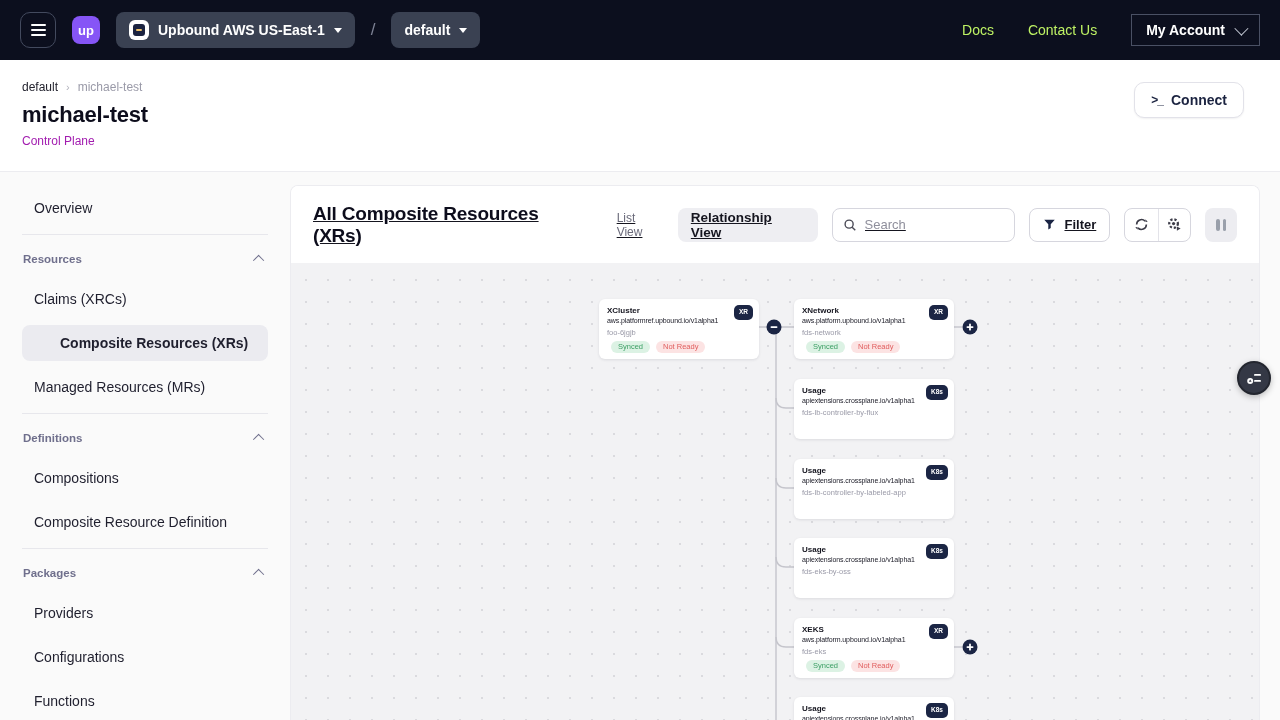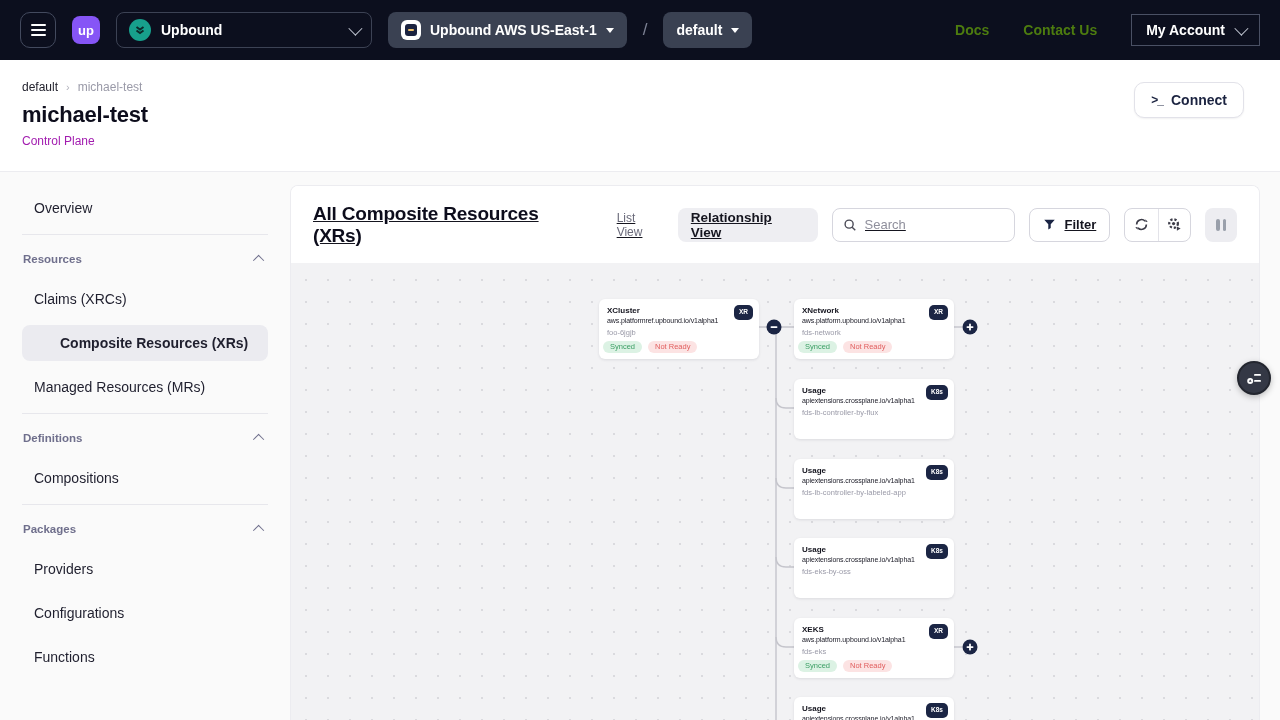--- a/index.html
+++ b/index.html
@@ -21,21 +21,21 @@
     transform:rotate(45deg) translateY(-2px); }
   .dark-pill { height:36px; background:#3a4152; border-radius:8px; display:flex; align-items:center;
     gap:9px; padding:0 13px; cursor:pointer; color:#fff; font-size:14px; font-weight:700; }
   .cp-icon { width:20px; height:20px; background:#fff; border-radius:6px; display:flex; align-items:center; justify-content:center; flex:none;}
   .cp-icon .inner { width:12px; height:12px; background:#1b2340; border-radius:3px; display:flex; align-items:center; justify-content:center;}
   .cp-icon .inner i { display:block; width:6px; height:2px; background:#f0c36b; border-radius:1px;}
   .caret-down { width:0; height:0; border-left:4.5px solid transparent; border-right:4.5px solid transparent;
     border-top:5.5px solid #fff; }
   .nav-slash { color:#7d8294; font-size:17px; }
   .nav-right { margin-left:auto; display:flex; align-items:center; gap:34px; }
-  .nav-link { color:#4d7c0f; font-size:14px; font-weight:700; cursor:pointer; }
+  .nav-link { color:#bef264; font-size:14px; font-weight:400; cursor:pointer; }
   .account-btn { height:32px; border:1px solid #4a5064; border-radius:0; display:flex; align-items:center;
     gap:10px; padding:0 14px; color:#fff; font-size:14px; font-weight:700; cursor:pointer; }
 
   
   .page-header { height:112px; background:#fff; border-bottom:1px solid #ececf0; padding:20px 22px 0; position:relative; }
   .breadcrumb { display:flex; align-items:center; gap:8px; font-size:12px; }
   .breadcrumb .root { color:#23232e; cursor:pointer; }
   .breadcrumb .sep { color:#b2b2bc; font-size:11px; }
   .breadcrumb .leaf { color:#9a9aa8; }
   .page-title { font-size:22px; font-weight:700; color:#0d0d1c; margin-top:8px; letter-spacing:-0.2px; }
@@ -86,49 +86,40 @@
     background-image:radial-gradient(#dadade 1px, transparent 1.2px);
     background-size:22px 22px; background-position:4px 6px; overflow:hidden; }
   .edges { position:absolute; inset:0; }
   .gnode { position:absolute; width:160px; height:60px; background:#fff; border-radius:6px;
     box-shadow:0 1px 3px rgba(16,24,40,.1); padding:7px 8px; cursor:pointer; }
   .gnode .kind { font-size:8px; font-weight:700; color:#15151f; line-height:1.25; white-space:nowrap;}
   .gnode .api { font-size:7px; color:#21212c; line-height:1.3; white-space:nowrap; letter-spacing:-0.1px;}
   .gnode .rname { font-size:7.5px; color:#9a9aa8; margin-top:3px; white-space:nowrap;}
   .gbadge { position:absolute; top:6px; right:6px; background:#1b2544; color:#fff; font-size:6.5px;
     font-weight:700; border-radius:5px; padding:4px 5px; line-height:1;}
-  .pills { position:absolute; left:4px; bottom:6px; display:flex; gap:6px; }
+  .pills { position:absolute; left:12px; bottom:6px; display:flex; gap:6px; }
   .pill { font-size:7.5px; padding:2.5px 7px; border-radius:999px; line-height:1; white-space:nowrap;}
   .pill.synced { background:#dcf2e4; color:#3a9e63; }
   .pill.notready { background:#fce3e3; color:#e05d5d; }
 
   
   .legend-fab { position:absolute; left:1237px; top:361px; width:34px; height:34px; border-radius:50%;
     background:#343845; border:2px solid #23262f; display:flex; align-items:center; justify-content:center;
     cursor:pointer; z-index:5; box-shadow:0 2px 6px rgba(0,0,0,.25);}
 </style>
 </head>
 <body>
 
 <div class="navbar">
   <div class="hamburger">
       <i></i>
       <i></i>
       <i></i>
     </div>
   <div class="up-logo">up</div>
-  <div class="org-select">
-    <span class="org-avatar">
-      <svg width="14" height="14" viewBox="0 0 16 16">
-        <path d="M4 4.5l4 3 4-3M4 8.5l4 3 4-3" fill="none" stroke="#0c2a2a" stroke-width="2.2"></path>
-      </svg>
-    </span>
-    <span class="label">Upbound</span>
-    <span class="chev"></span>
-  </div>
   <div class="dark-pill">
     <span class="cp-icon">
         <span class="inner">
           <i></i>
         </span>
       </span>
     <span>Upbound AWS US-East-1</span>
     <span class="caret-down"></span>
   </div>
   <span class="nav-slash">/</span>
@@ -173,20 +164,21 @@
     <div class="side-item">Claims (XRCs)</div>
     <div class="side-item active">Composite Resources (XRs)</div>
     <div class="side-item">Managed Resources (MRs)</div>
     <div class="side-divider"></div>
 
     <div class="side-header">
       <span>Definitions</span>
       <span class="chev-up"></span>
     </div>
     <div class="side-item">Compositions</div>
+    <div class="side-item">Composite Resource Definition</div>
     <div class="side-divider"></div>
 
     <div class="side-header">
       <span>Packages</span>
       <span class="chev-up"></span>
     </div>
     <div class="side-item">Providers</div>
     <div class="side-item">Configurations</div>
     <div class="side-item">Functions</div>
   </div>

